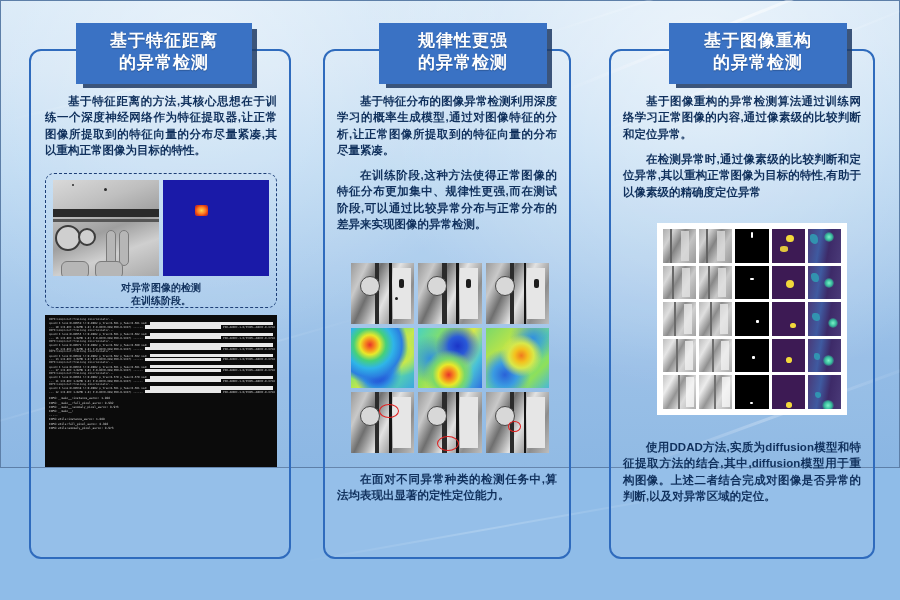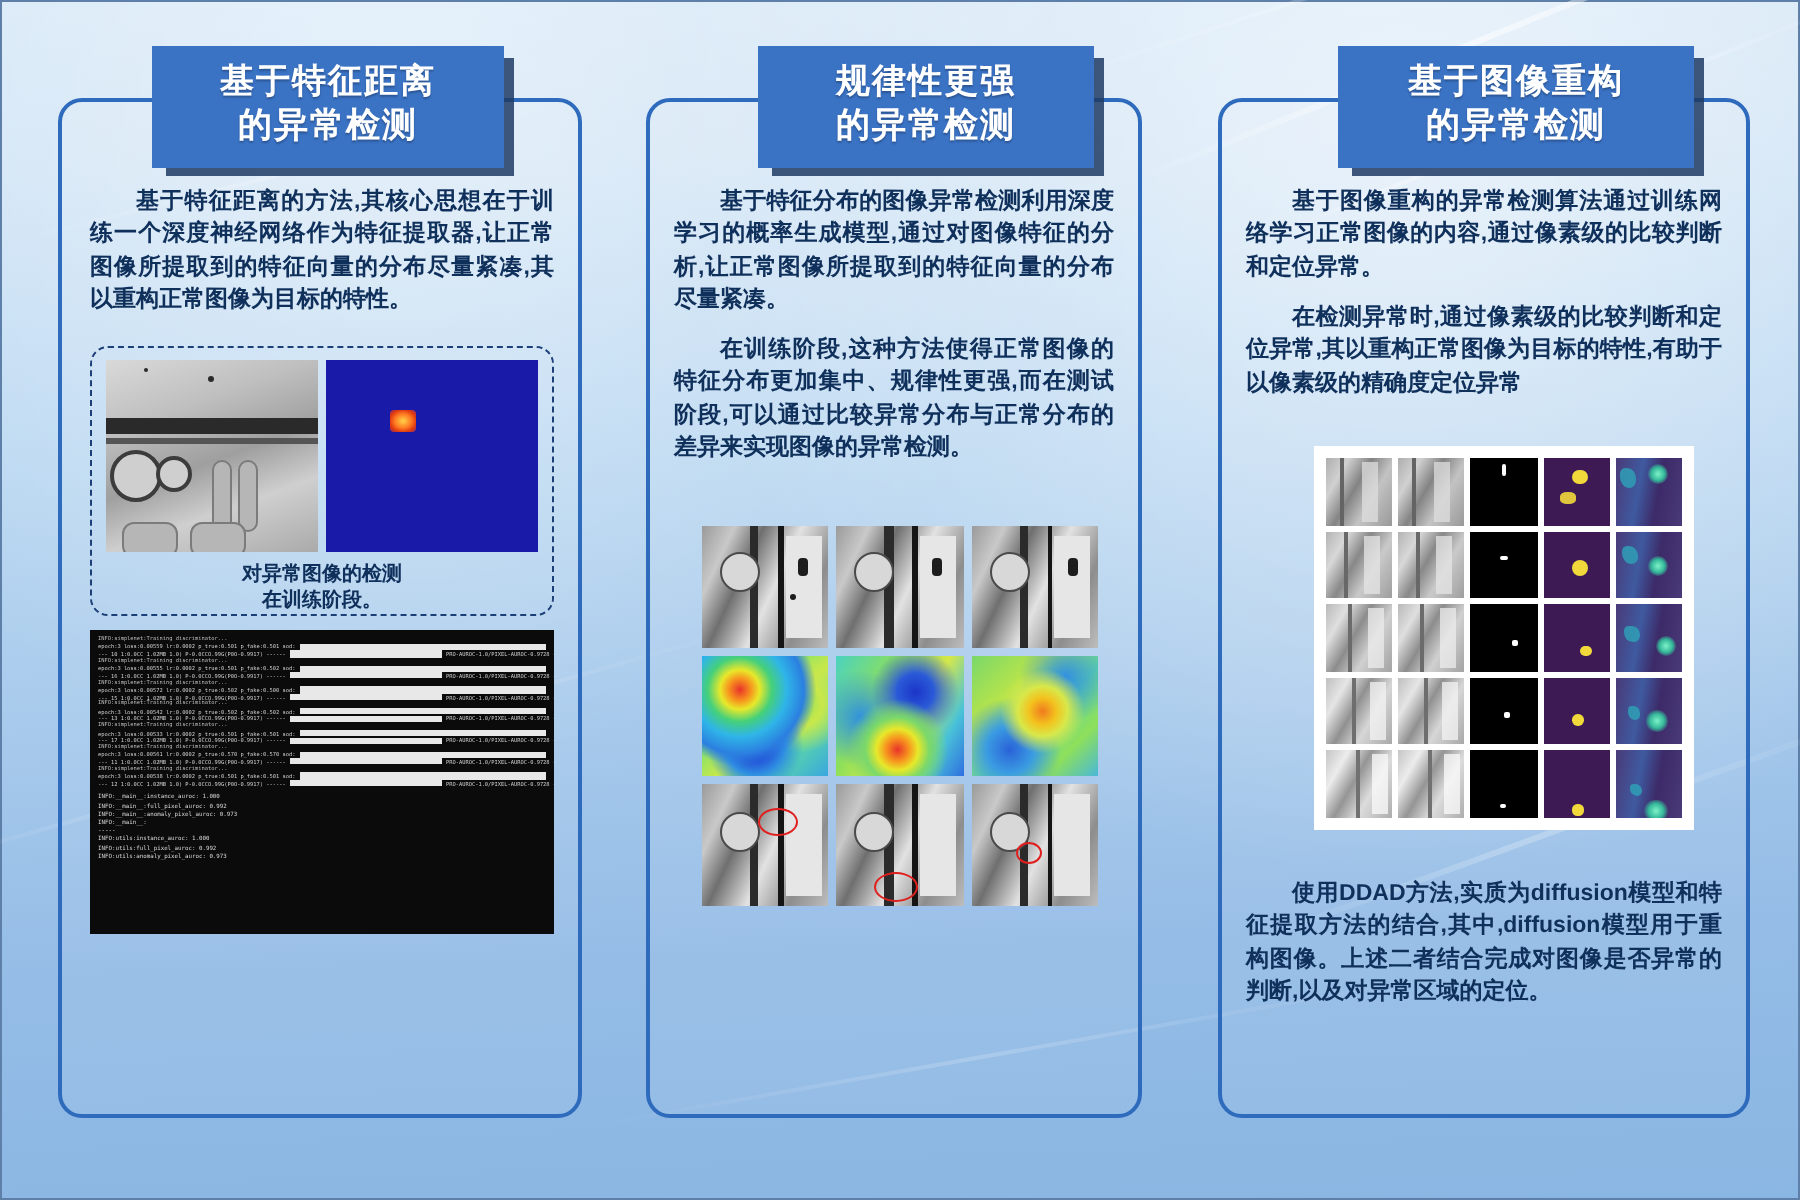--- a/index.html
+++ b/index.html
@@ -2,21 +2,21 @@
 <html lang="zh"><head>
 <meta charset="utf-8">
 <style>
   html,body{margin:0;padding:0;}
   body{
     width:900px;height:600px;overflow:hidden;
     font-family:"Liberation Sans","DejaVu Sans",sans-serif;
     background:#8fbce8;
   }
   #poster{
-    position:relative;width:900px;height:600px;
+    position:relative;width:900px;height:468px;
     background:
       radial-gradient(circle at 78% 12%, rgba(255,255,255,.55) 0%, rgba(255,255,255,0) 42%),
       radial-gradient(circle at 22% 8%, rgba(255,255,255,.42) 0%, rgba(255,255,255,0) 38%),
       linear-gradient(178deg,#d6e8f7 0%,#cfe3f5 14%,#bcd9f2 34%,#a9cbec 56%,#94bce6 78%,#8ab6e3 100%);
     box-sizing:border-box;
     border:1px solid #5d7fa8;
     text-decoration:underline;
   }
   
   .streak{position:absolute;background:linear-gradient(90deg,rgba(255,255,255,0) 0%,rgba(255,255,255,.55) 45%,rgba(255,255,255,0) 100%);
@@ -355,20 +355,23 @@
     </div>
     <div class="cell gray">
       <div class="post" style="left:38%;top:0;width:7%;height:100%;"></div>
       <div class="post" style="left:60%;top:0;width:4%;height:100%;background:#151515;"></div>
       <div class="disc" style="left:14%;top:22%;width:18px;height:18px;"></div>
       <div class="panelpiece" style="left:66%;top:8%;width:28%;height:84%;background:#e6e6e6;"></div>
       <div class="ellipse" style="left:36%;top:48%;width:11px;height:9px;"></div>
     </div>
   </div>
 
+  <div class="ptext" id="p2-concl">
+    <span class="indent">在面对不同异常种类的检测任务中,算法均表现出显著的定性定位能力。</span>
+  </div>
 
   <div class="panel" id="panel3"></div>
   <div class="banner" id="banner3">
     <span class="l">基于图像重构</span>
     <span class="l">的异常检测</span>
   </div>
 
   <div class="ptext" id="p3-intro">
     <span class="indent">基于图像重构的异常检测算法通过训练网络学习正常图像的内容,通过像素级的比较判断和定位异常。</span>
   </div>

